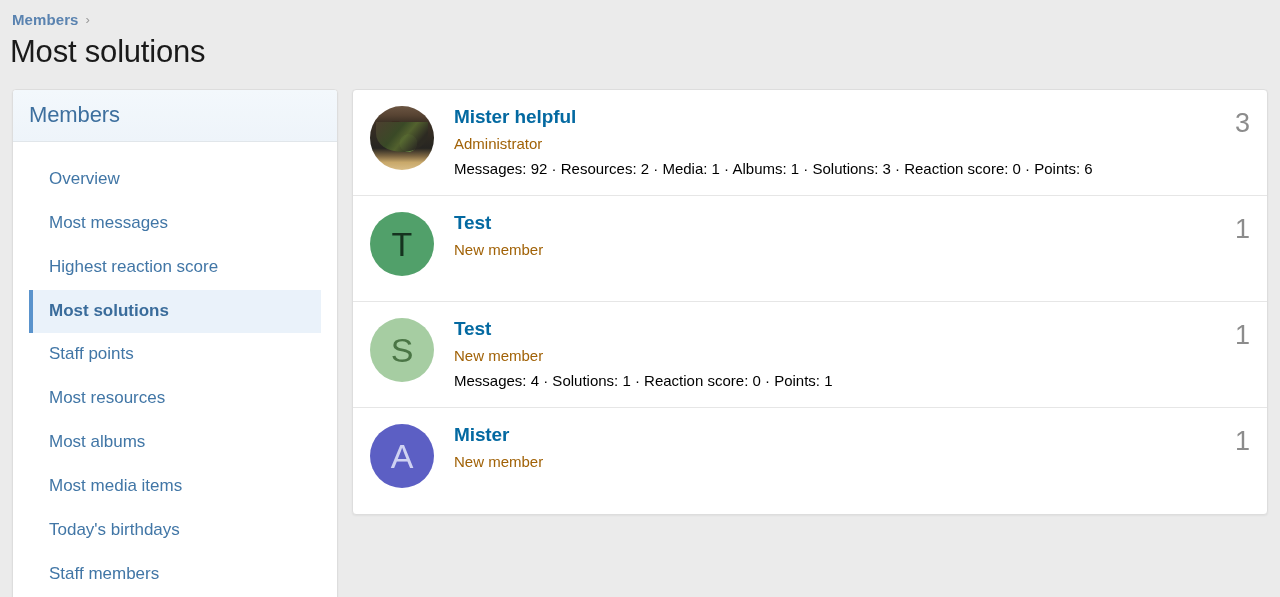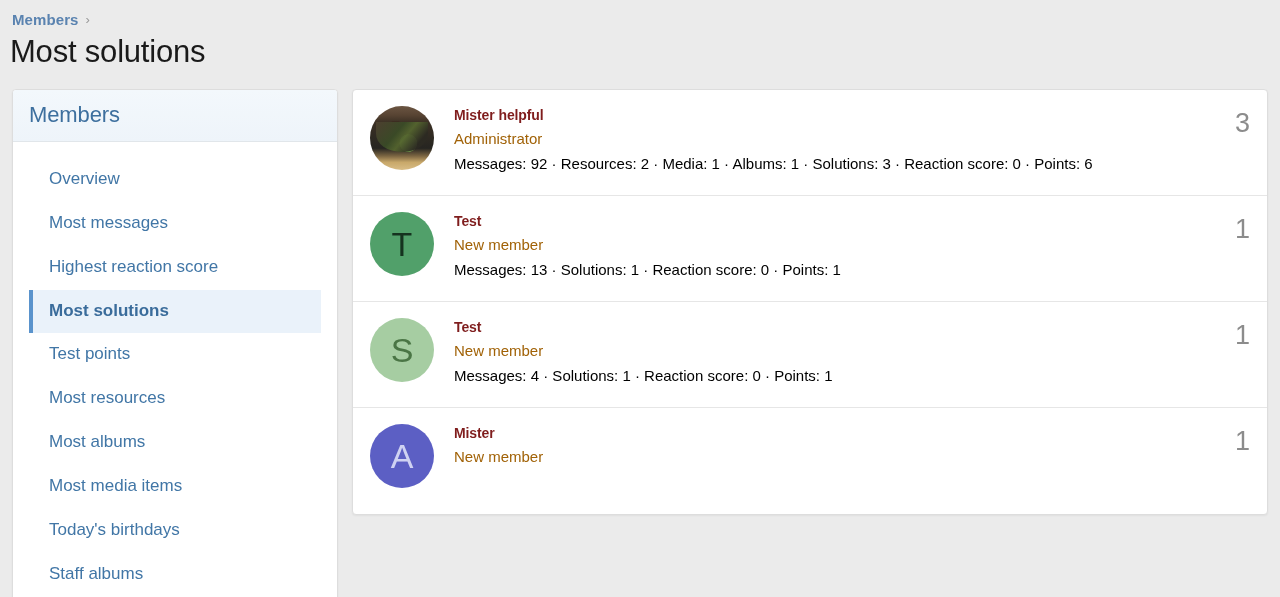--- a/index.html
+++ b/index.html
@@ -152,23 +152,23 @@
     opacity: .92;
   }
 
   .member-body {
     margin-left: 20px;
     flex: 1 1 auto;
     min-width: 0;
     padding-top: 2px;
   }
   .member-name {
-    font-size: 14px;
+    font-size: 19px;
     font-weight: bold;
-    color: #7f1d1d;
+    color: #0369a1;
     text-decoration: none;
     display: inline-block;
     line-height: 1.2;
     letter-spacing: -0.1px;
   }
   .member-title {
     margin-top: 5px;
     font-size: 15px;
     color: #a16207;
     line-height: 1.3;
@@ -212,56 +212,55 @@
         <li>
           <a class="sidebar-item" href="#">Most messages</a>
         </li>
         <li>
           <a class="sidebar-item" href="#">Highest reaction score</a>
         </li>
         <li>
           <a class="sidebar-item active" href="#">Most solutions</a>
         </li>
         <li>
-          <a class="sidebar-item" href="#">Test points</a>
+          <a class="sidebar-item" href="#">Staff points</a>
         </li>
         <li>
           <a class="sidebar-item" href="#">Most resources</a>
         </li>
         <li>
           <a class="sidebar-item" href="#">Most albums</a>
         </li>
         <li>
           <a class="sidebar-item" href="#">Most media items</a>
         </li>
         <li>
           <a class="sidebar-item" href="#">Today's birthdays</a>
         </li>
         <li>
-          <a class="sidebar-item" href="#">Staff albums</a>
+          <a class="sidebar-item" href="#">Staff members</a>
         </li>
       </ul>
   </nav>
 
   <section class="main" id="members-list">
       <div class="member-row">
         <div class="avatar photo"></div>
         <div class="member-body">
           <div><a class="member-name" href="#">Mister helpful</a></div>
           <div class="member-title">Administrator</div>
           <div class="member-stats">Messages: 92 · Resources: 2 · Media: 1 · Albums: 1 · Solutions: 3 · Reaction score: 0 · Points: 6</div>
         </div>
         <div class="member-count">3</div>
       </div>
       <div class="member-row">
         <div class="avatar" style="background: rgb(81, 160, 106); color: rgb(21, 51, 31);">T</div>
         <div class="member-body">
           <div><a class="member-name" href="#">Test</a></div>
           <div class="member-title">New member</div>
-          <div class="member-stats">Messages: 13 · Solutions: 1 · Reaction score: 0 · Points: 1</div>
         </div>
         <div class="member-count">1</div>
       </div>
       <div class="member-row">
         <div class="avatar" style="background: rgb(166, 205, 162); color: rgb(74, 117, 69);">S</div>
         <div class="member-body">
           <div><a class="member-name" href="#">Test</a></div>
           <div class="member-title">New member</div>
           <div class="member-stats">Messages: 4 · Solutions: 1 · Reaction score: 0 · Points: 1</div>
         </div>

